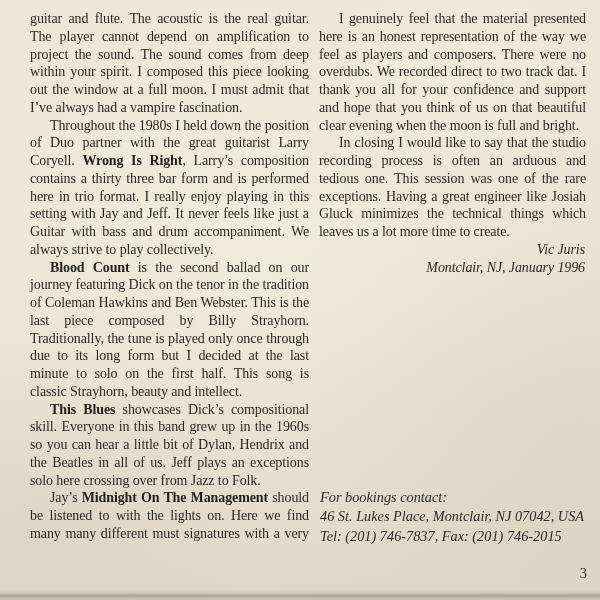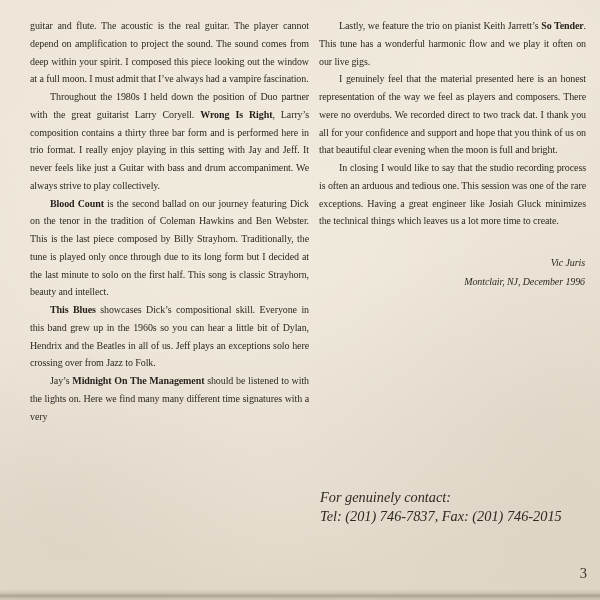--- a/index.html
+++ b/index.html
@@ -27,40 +27,39 @@
   }
   
   .mottle {
     position: absolute; inset: 0; pointer-events: none;
     background:
       radial-gradient(ellipse 40% 30% at 82% 10%, rgba(255,250,238,0.25), rgba(255,250,238,0) 70%),
       radial-gradient(ellipse 50% 40% at 10% 85%, rgba(120,110,95,0.06), rgba(120,110,95,0) 70%),
       radial-gradient(ellipse 60% 45% at 90% 70%, rgba(120,110,95,0.05), rgba(120,110,95,0) 70%);
   }
   .column {
-    position: absolute; top: 17px;
+    position: absolute; top: 10px;
     color: #2e2823;
-    font-size: 10px;
+    font-size: 14px;
     line-height: 17.75px;
     text-align: justify;
     letter-spacing: -0.1px;
   }
   .column-left  { left: 30px;  width: 279px; }
   .column-right { left: 319px; width: 267px; }
   p.para { margin: 0; }
   p.para.indent { text-indent: 20px; }
   p.para.justify-last { text-align-last: justify; }
   p.para b { font-weight: bold; color: #241f1b; }
   .signature {
     text-align: right;
     font-style: italic;
     color: #2e2823;
     line-height: 18.5px;
     padding-right: 1px;
-    margin-top: 24px;
   }
   .booking {
     position: absolute; left: 320px; top: 488px; width: 266px;
     font-style: italic;
     color: #2f2924;
     font-size: 14.3px;
     line-height: 19.4px;
     text-align: left;
   }
   .page-number {
@@ -72,35 +71,35 @@
 <body>
 
 <div class="page">
   <div class="mottle"></div>
 
   <div class="column column-left">
       <p class="para"><span>guitar and flute. The acoustic is the real guitar. The player cannot depend on amplification to project the sound. The sound comes from deep within your spirit. I composed this piece looking out the window at a full moon. I must admit that I’ve always had a vampire fascination.</span></p>
       <p class="para indent"><span>Throughout the 1980s I held down the position of Duo partner with the great guitarist Larry Coryell. </span><b>Wrong Is Right</b><span>, Larry’s composition contains a thirty three bar form and is performed here in trio format. I really enjoy playing in this setting with Jay and Jeff. It never feels like just a Guitar with bass and drum accompaniment. We always strive to play collectively.</span></p>
       <p class="para indent"><b>Blood Count</b><span> is the second ballad on our journey featuring Dick on the tenor in the tradition of Coleman Hawkins and Ben Webster. This is the last piece composed by Billy Strayhorn. Traditionally, the tune is played only once through due to its long form but I decided at the last minute to solo on the first half. This song is classic Strayhorn, beauty and intellect.</span></p>
       <p class="para indent"><b>This Blues</b><span> showcases Dick’s compositional skill. Everyone in this band grew up in the 1960s so you can hear a little bit of Dylan, Hendrix and the Beatles in all of us. Jeff plays an exceptions solo here crossing over from Jazz to Folk.</span></p>
-      <p class="para indent justify-last"><span>Jay’s </span><b>Midnight On The Management</b><span> should be listened to with the lights on. Here we find many many different time signatures with a very</span></p>
+      <p class="para indent justify-last"><span>Jay’s </span><b>Midnight On The Management</b><span> should be listened to with the lights on. Here we find many many different must signatures with a very</span></p>
     </div>
 
   <div class="column column-right">
 
-      <p class="para indent"><span>Lastly, we feature the trio on pianist Keith Jarrett’s </span><b>So Tender</b><span>. This tune has a wonderful harmonic flow and we play it often on our live gigs.</span></p>
       <p class="para indent"><span>I genuinely feel that the material presented here is an honest representation of the way we feel as players and composers. There were no overdubs. We recorded direct to two track dat. I thank you all for your confidence and support and hope that you think of us on that beautiful clear evening when the moon is full and bright.</span></p>
       <p class="para indent"><span>In closing I would like to say that the studio recording process is often an arduous and tedious one. This session was one of the rare exceptions. Having a great engineer like Josiah Gluck minimizes the technical things which leaves us a lot more time to create.</span></p>
       <div class="signature">
         <div>Vic Juris</div>
-        <div>Montclair, NJ, December 1996</div>
+        <div>Montclair, NJ, January 1996</div>
       </div>
     </div>
 
   <div class="booking">
-      <div>For genuinely contact:</div>
+      <div>For bookings contact:</div>
+      <div>46 St. Lukes Place, Montclair, NJ 07042, USA</div>
       <div>Tel: (201) 746-7837, Fax: (201) 746-2015</div>
     </div>
 
   <div class="page-number">3</div>
 
   <div class="page-edge-bottom"></div>
 </div>
 
 </body></html>

